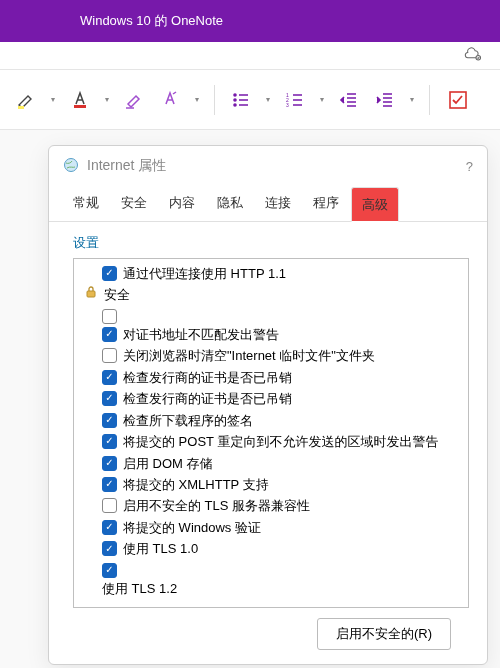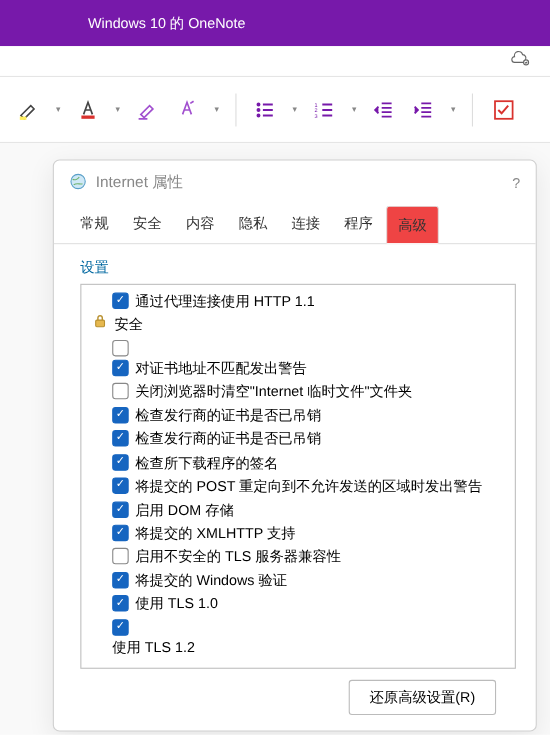--- a/index.html
+++ b/index.html
@@ -203,16 +203,16 @@
           <span>使用 TLS 1.0</span>
         </div>
         <div class="row">
           <span class="cb on">✓</span>
         </div>
         <div class="row">
           <span>使用 TLS 1.2</span>
         </div>
       </div>
     <div class="footer">
-      <button class="btn">还原高级设置(R)</button>
+      <button class="btn">启用不安全的(R)</button>
     </div>
   </div>
 </div>
 
 </body></html>

